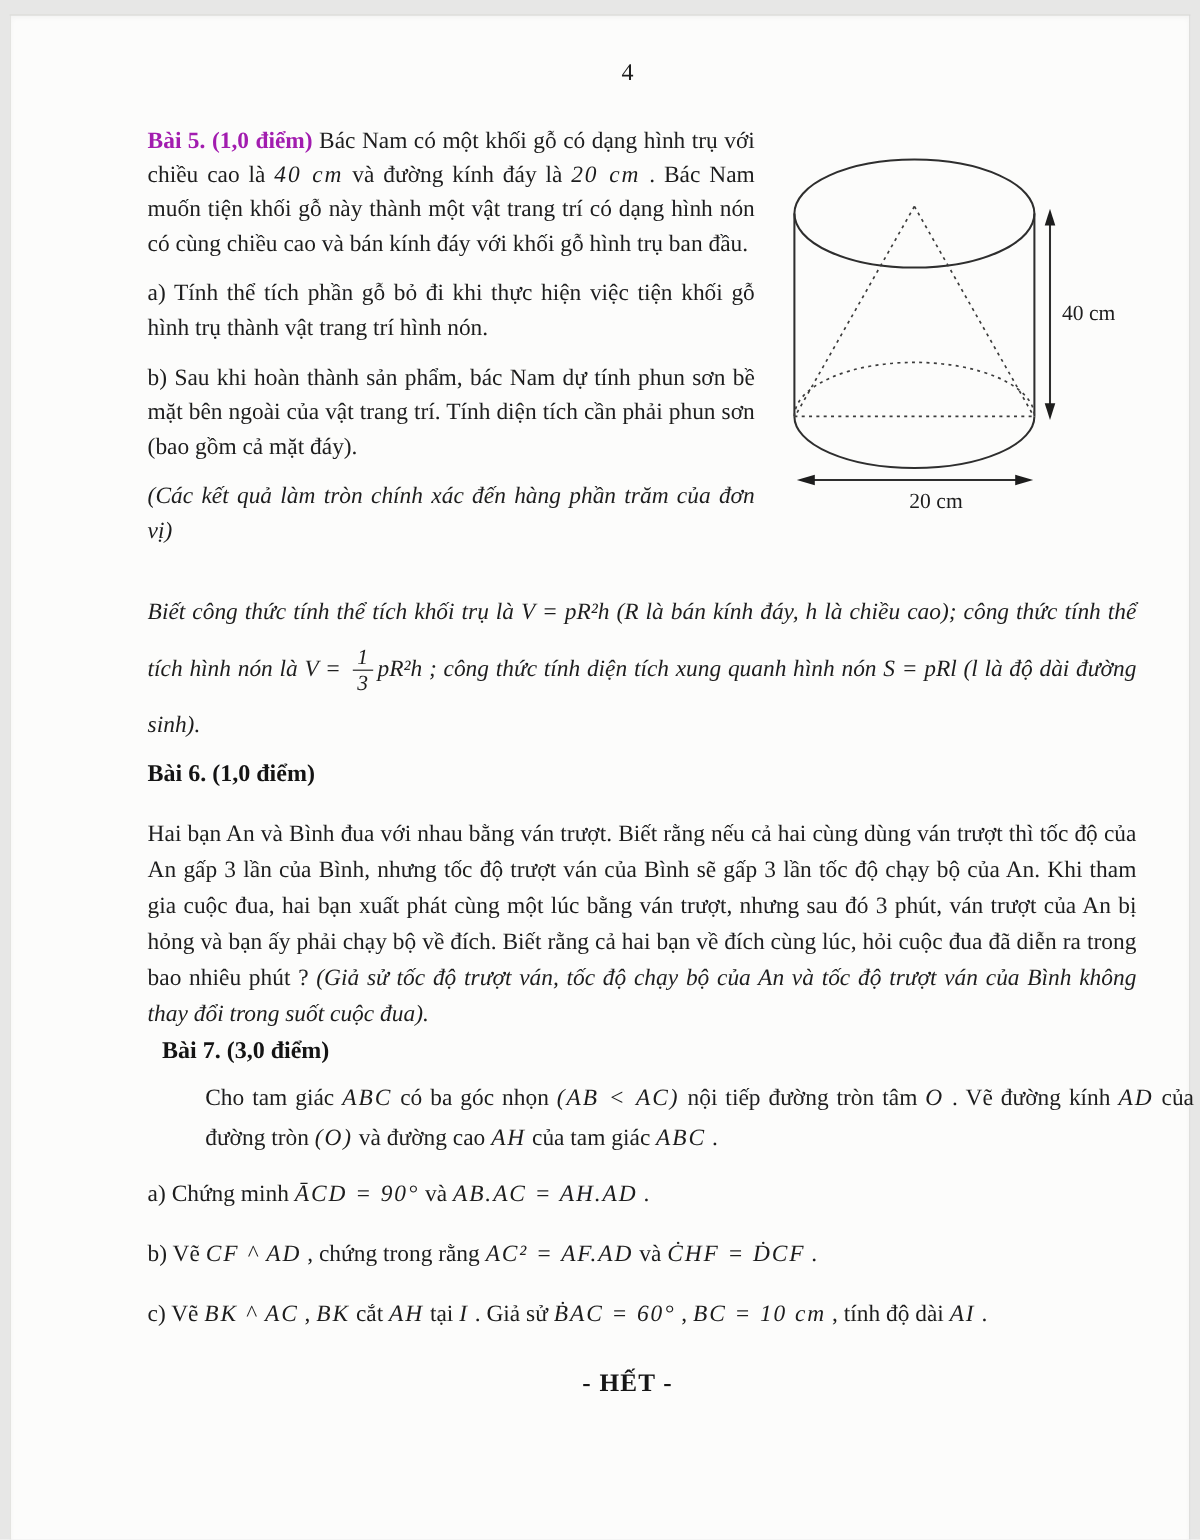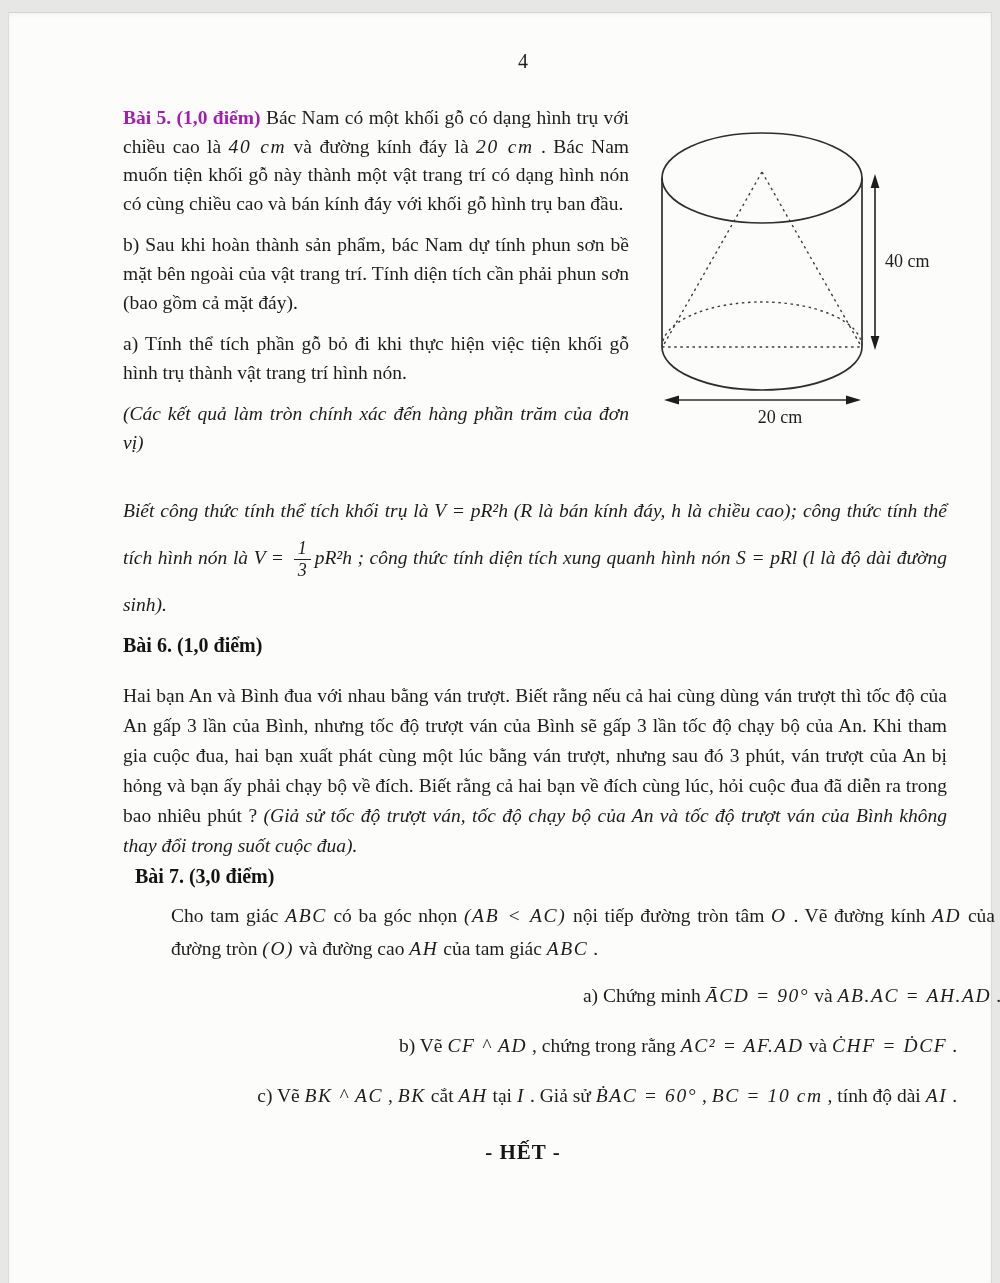--- a/index.html
+++ b/index.html
@@ -11,35 +11,35 @@
     font-size:19.5px;
   }
   .page{
     position:absolute;left:8px;top:12px;width:982px;height:1271px;
     background:#fcfcfb;
     border-top:1px solid #d2d2d0;
     border-left:1px solid #dddddb;
     border-right:1px solid #d8d8d6;
     box-shadow:inset 0 2px 4px rgba(0,0,0,0.04);
   }
-  .abs{position:absolute;text-align:right;}
+  .abs{position:absolute;}
   .page-number{top:50px;left:0;width:1046px;text-align:center;font-size:20px;}
   .bai5-block{top:104px;left:123px;width:824px;text-align:justify;}
   .bai5-block p{margin:0 0 13px 0;line-height:28.6px;}
   .figure{float:right;width:312px;height:352px;margin-left:6px;}
   .figure svg{display:block;margin-top:16px;}
   .note{font-style:italic;}
   .formula-block{top:487px;left:123px;width:824px;text-align:justify;font-style:italic;line-height:47px;}
   .heading{font-weight:bold;font-size:20px;color:#141414;}
   .bai6-heading{top:634px;left:123px;}
   .bai6-para{top:681px;left:123px;width:824px;text-align:justify;line-height:30px;}
   .bai7-heading{top:865px;left:123px;margin-left:12px;}
   .bai7-para{top:899px;left:123px;width:824px;text-align:justify;line-height:33px;margin-left:48px;}
   .item-line{left:123px;width:834px;line-height:30px;}
-  .item-a{top:981px;margin-left:44px;}
+  .item-a{top:981px;}
   .item-b{top:1031px;}
   .item-c{top:1081px;}
   .footer{top:1140px;left:0;width:1046px;text-align:center;font-weight:bold;font-size:21px;letter-spacing:1px;color:#161616;}
   
   .seg-b{font-weight:bold;color:#a21caf;}
   .seg-i{font-style:italic;}
   .seg-m{font-style:italic;letter-spacing:1.6px;}
   .frac{display:inline-block;vertical-align:-12px;text-align:center;line-height:1.05;margin:0 4px;font-size:18px;}
   .frac .num{display:block;border-bottom:1.4px solid #222;padding:0 4px 1px 4px;}
   .frac .den{display:block;padding-top:1px;}
@@ -75,22 +75,22 @@
       <polygon class="ah" points="240,230 235.6,216 244.4,216"></polygon>
       <text class="svg-label" x="250" y="147">40 cm</text>
 
       <line class="st" x1="42" y1="280" x2="213" y2="280"></line>
       <polygon class="ah" points="29,280 44,275.6 44,284.4"></polygon>
       <polygon class="ah" points="226,280 211,275.6 211,284.4"></polygon>
       <text class="svg-label" x="145" y="303" text-anchor="middle">20 cm</text>
     </svg>
   </div>
   <p><span class="seg-b">Bài 5. (1,0 điểm) </span><span>Bác Nam có một khối gỗ có dạng hình trụ với chiều cao là </span><span class="seg-m">40 cm</span><span>  và đường kính đáy là </span><span class="seg-m">20 cm</span><span> . Bác Nam muốn tiện khối gỗ này thành một vật trang trí có dạng hình nón có cùng chiều cao và bán kính đáy với khối gỗ hình trụ ban đầu.</span></p>
+  <p><span>a) Tính thể tích phần gỗ bỏ đi khi thực hiện việc tiện khối gỗ hình trụ thành vật trang trí hình nón.</span></p>
   <p><span>b) Sau khi hoàn thành sản phẩm, bác Nam dự tính phun sơn bề mặt bên ngoài của vật trang trí. Tính diện tích cần phải phun sơn (bao gồm cả mặt đáy).</span></p>
-  <p><span>a) Tính thể tích phần gỗ bỏ đi khi thực hiện việc tiện khối gỗ hình trụ thành vật trang trí hình nón.</span></p>
   <p class="note"><span class="seg-i">(Các kết quả làm tròn chính xác đến hàng phần trăm của đơn vị)</span></p>
 </div>
 
 <div class="abs formula-block"><span>Biết công thức tính thể tích khối trụ là V = pR²h (R  là bán kính đáy,  h là chiều cao); công thức tính thể tích hình nón là V = </span><span class="frac"><span class="num">1</span><span class="den">3</span></span><span>pR²h ; công thức tính diện tích xung quanh hình nón S = pRl (l là độ dài đường sinh).</span></div>
 
 <div class="abs heading bai6-heading">Bài 6. (1,0 điểm)</div>
 <div class="abs bai6-para"><span>Hai bạn An và Bình đua với nhau bằng ván trượt. Biết rằng nếu cả hai cùng dùng ván trượt thì tốc độ của An gấp 3 lần của Bình, nhưng tốc độ trượt ván của Bình sẽ gấp 3 lần tốc độ chạy bộ của An. Khi tham gia cuộc đua, hai bạn xuất phát cùng một lúc bằng ván trượt, nhưng sau đó 3 phút, ván trượt của An bị hỏng và bạn ấy phải chạy bộ về đích. Biết rằng cả hai bạn về đích cùng lúc, hỏi cuộc đua đã diễn ra trong bao nhiêu phút ? </span><span class="seg-i">(Giả sử tốc độ trượt ván, tốc độ chạy bộ của An và tốc độ trượt ván của Bình không thay đổi trong suốt cuộc đua).</span></div>
 
 <div class="abs heading bai7-heading">Bài 7. (3,0 điểm)</div>
 <div class="abs bai7-para"><span>Cho tam giác </span><span class="seg-m">ABC</span><span>  có ba góc nhọn </span><span class="seg-m">(AB &lt; AC)</span><span>  nội tiếp đường tròn tâm </span><span class="seg-m">O</span><span> . Vẽ đường kính </span><span class="seg-m">AD</span><span>  của đường tròn </span><span class="seg-m">(O)</span><span>  và đường cao </span><span class="seg-m">AH</span><span>  của tam giác </span><span class="seg-m">ABC</span><span> .</span></div>

